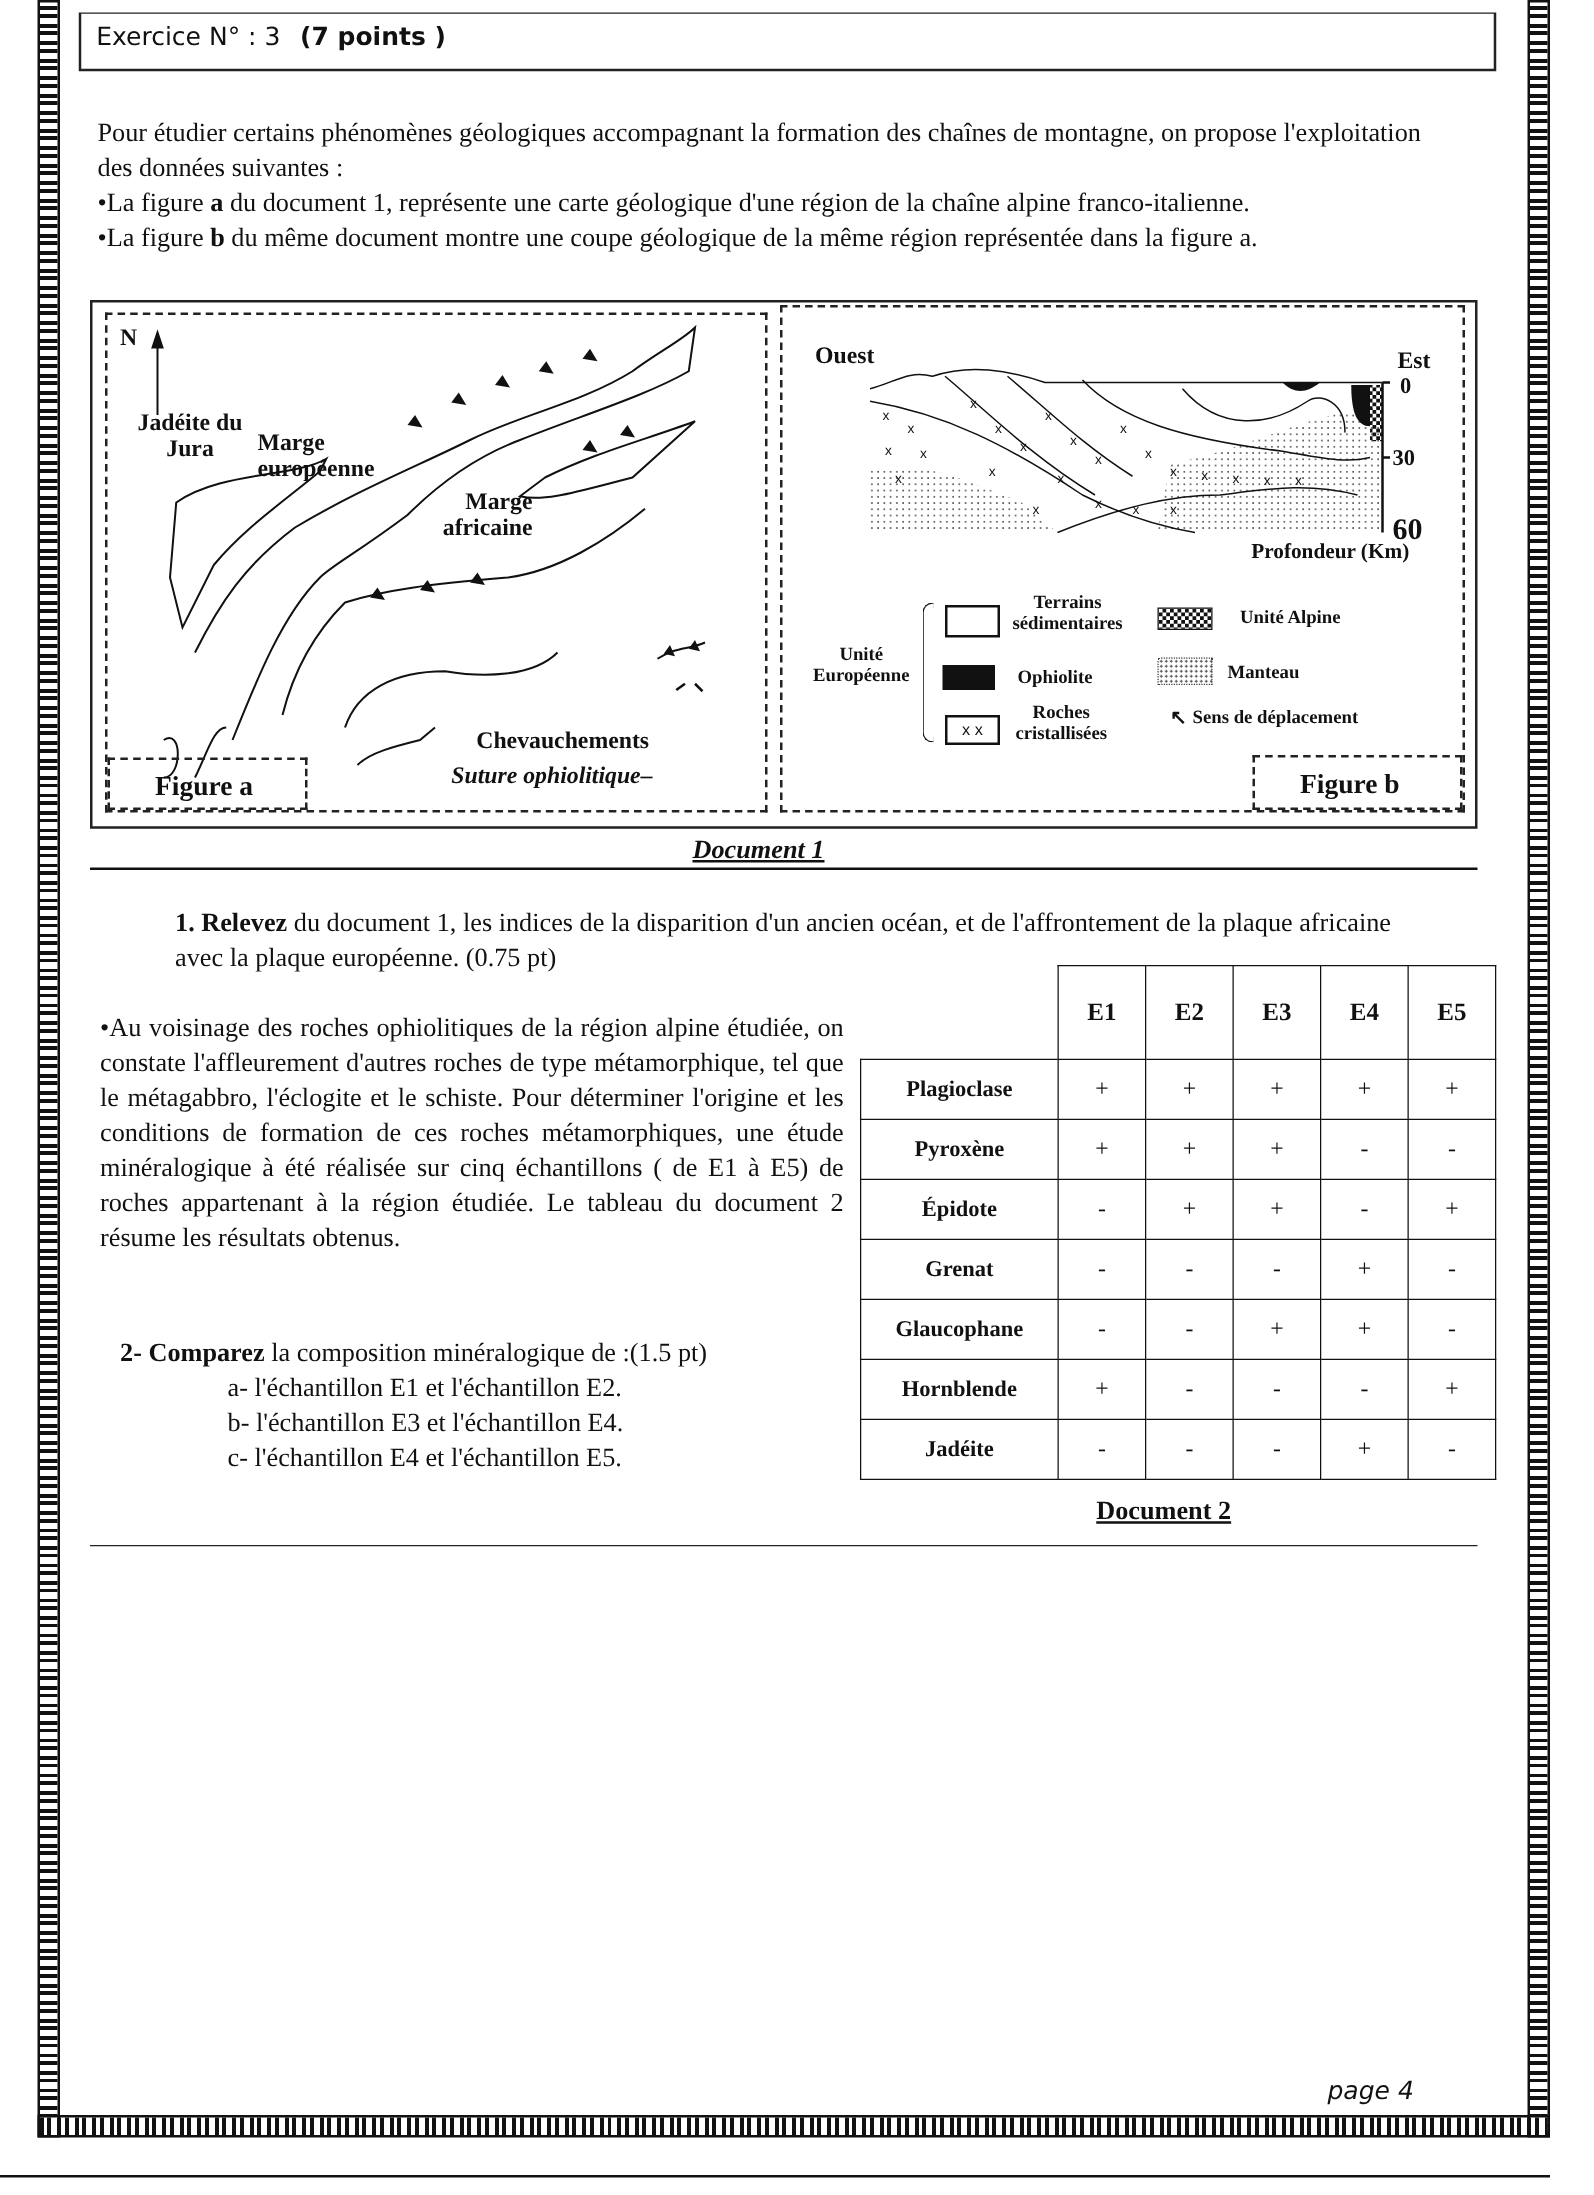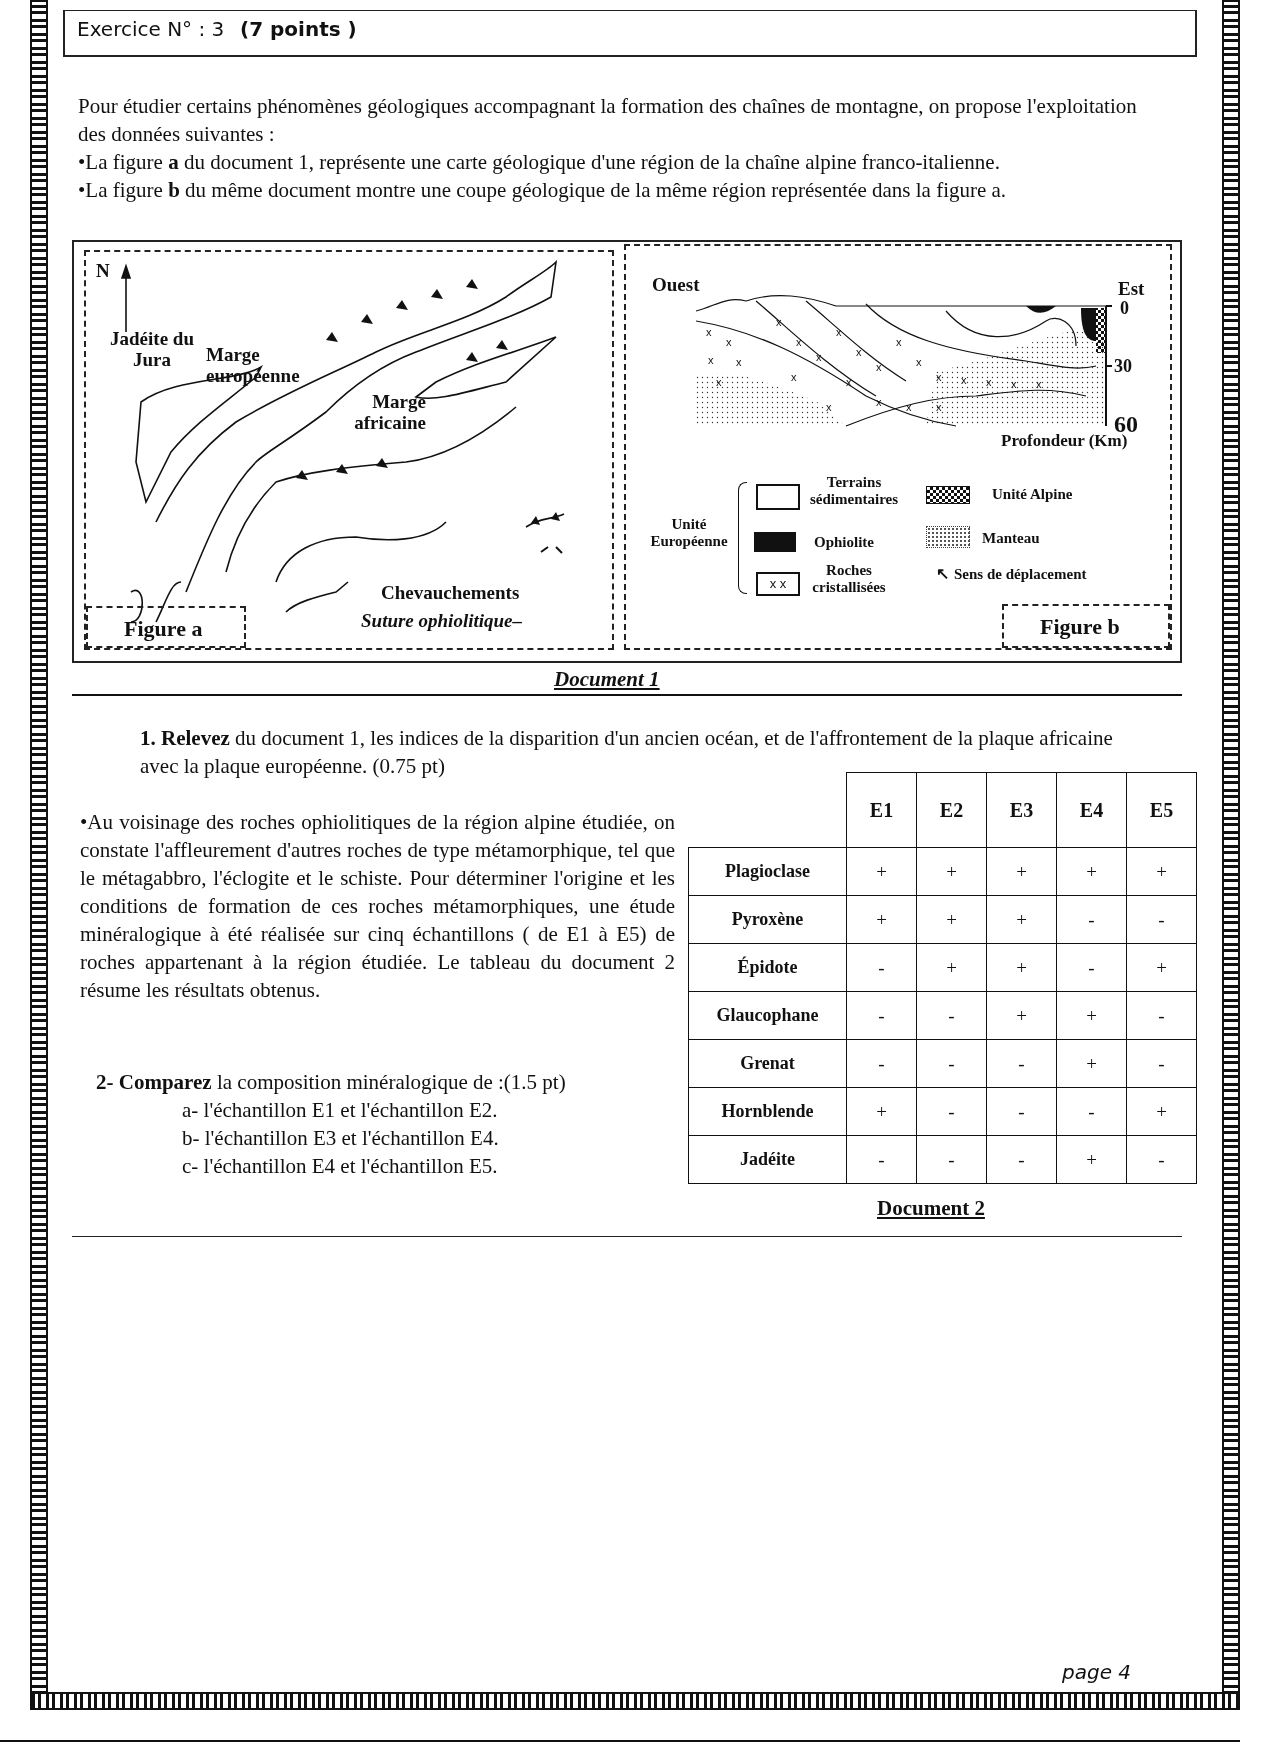--- a/index.html
+++ b/index.html
@@ -220,32 +220,32 @@
       </tr>
       <tr>
         <td class="rowh">Épidote</td>
         <td class="cell">-</td>
         <td class="cell">+</td>
         <td class="cell">+</td>
         <td class="cell">-</td>
         <td class="cell">+</td>
       </tr>
       <tr>
+        <td class="rowh">Grenat</td>
+        <td class="cell">-</td>
+        <td class="cell">-</td>
+        <td class="cell">-</td>
+        <td class="cell">+</td>
+        <td class="cell">-</td>
+      </tr>
+      <tr>
         <td class="rowh">Glaucophane</td>
         <td class="cell">-</td>
         <td class="cell">-</td>
         <td class="cell">+</td>
-        <td class="cell">+</td>
-        <td class="cell">-</td>
-      </tr>
-      <tr>
-        <td class="rowh">Grenat</td>
-        <td class="cell">-</td>
-        <td class="cell">-</td>
-        <td class="cell">-</td>
         <td class="cell">+</td>
         <td class="cell">-</td>
       </tr>
       <tr>
         <td class="rowh">Hornblende</td>
         <td class="cell">+</td>
         <td class="cell">-</td>
         <td class="cell">-</td>
         <td class="cell">-</td>
         <td class="cell">+</td>

